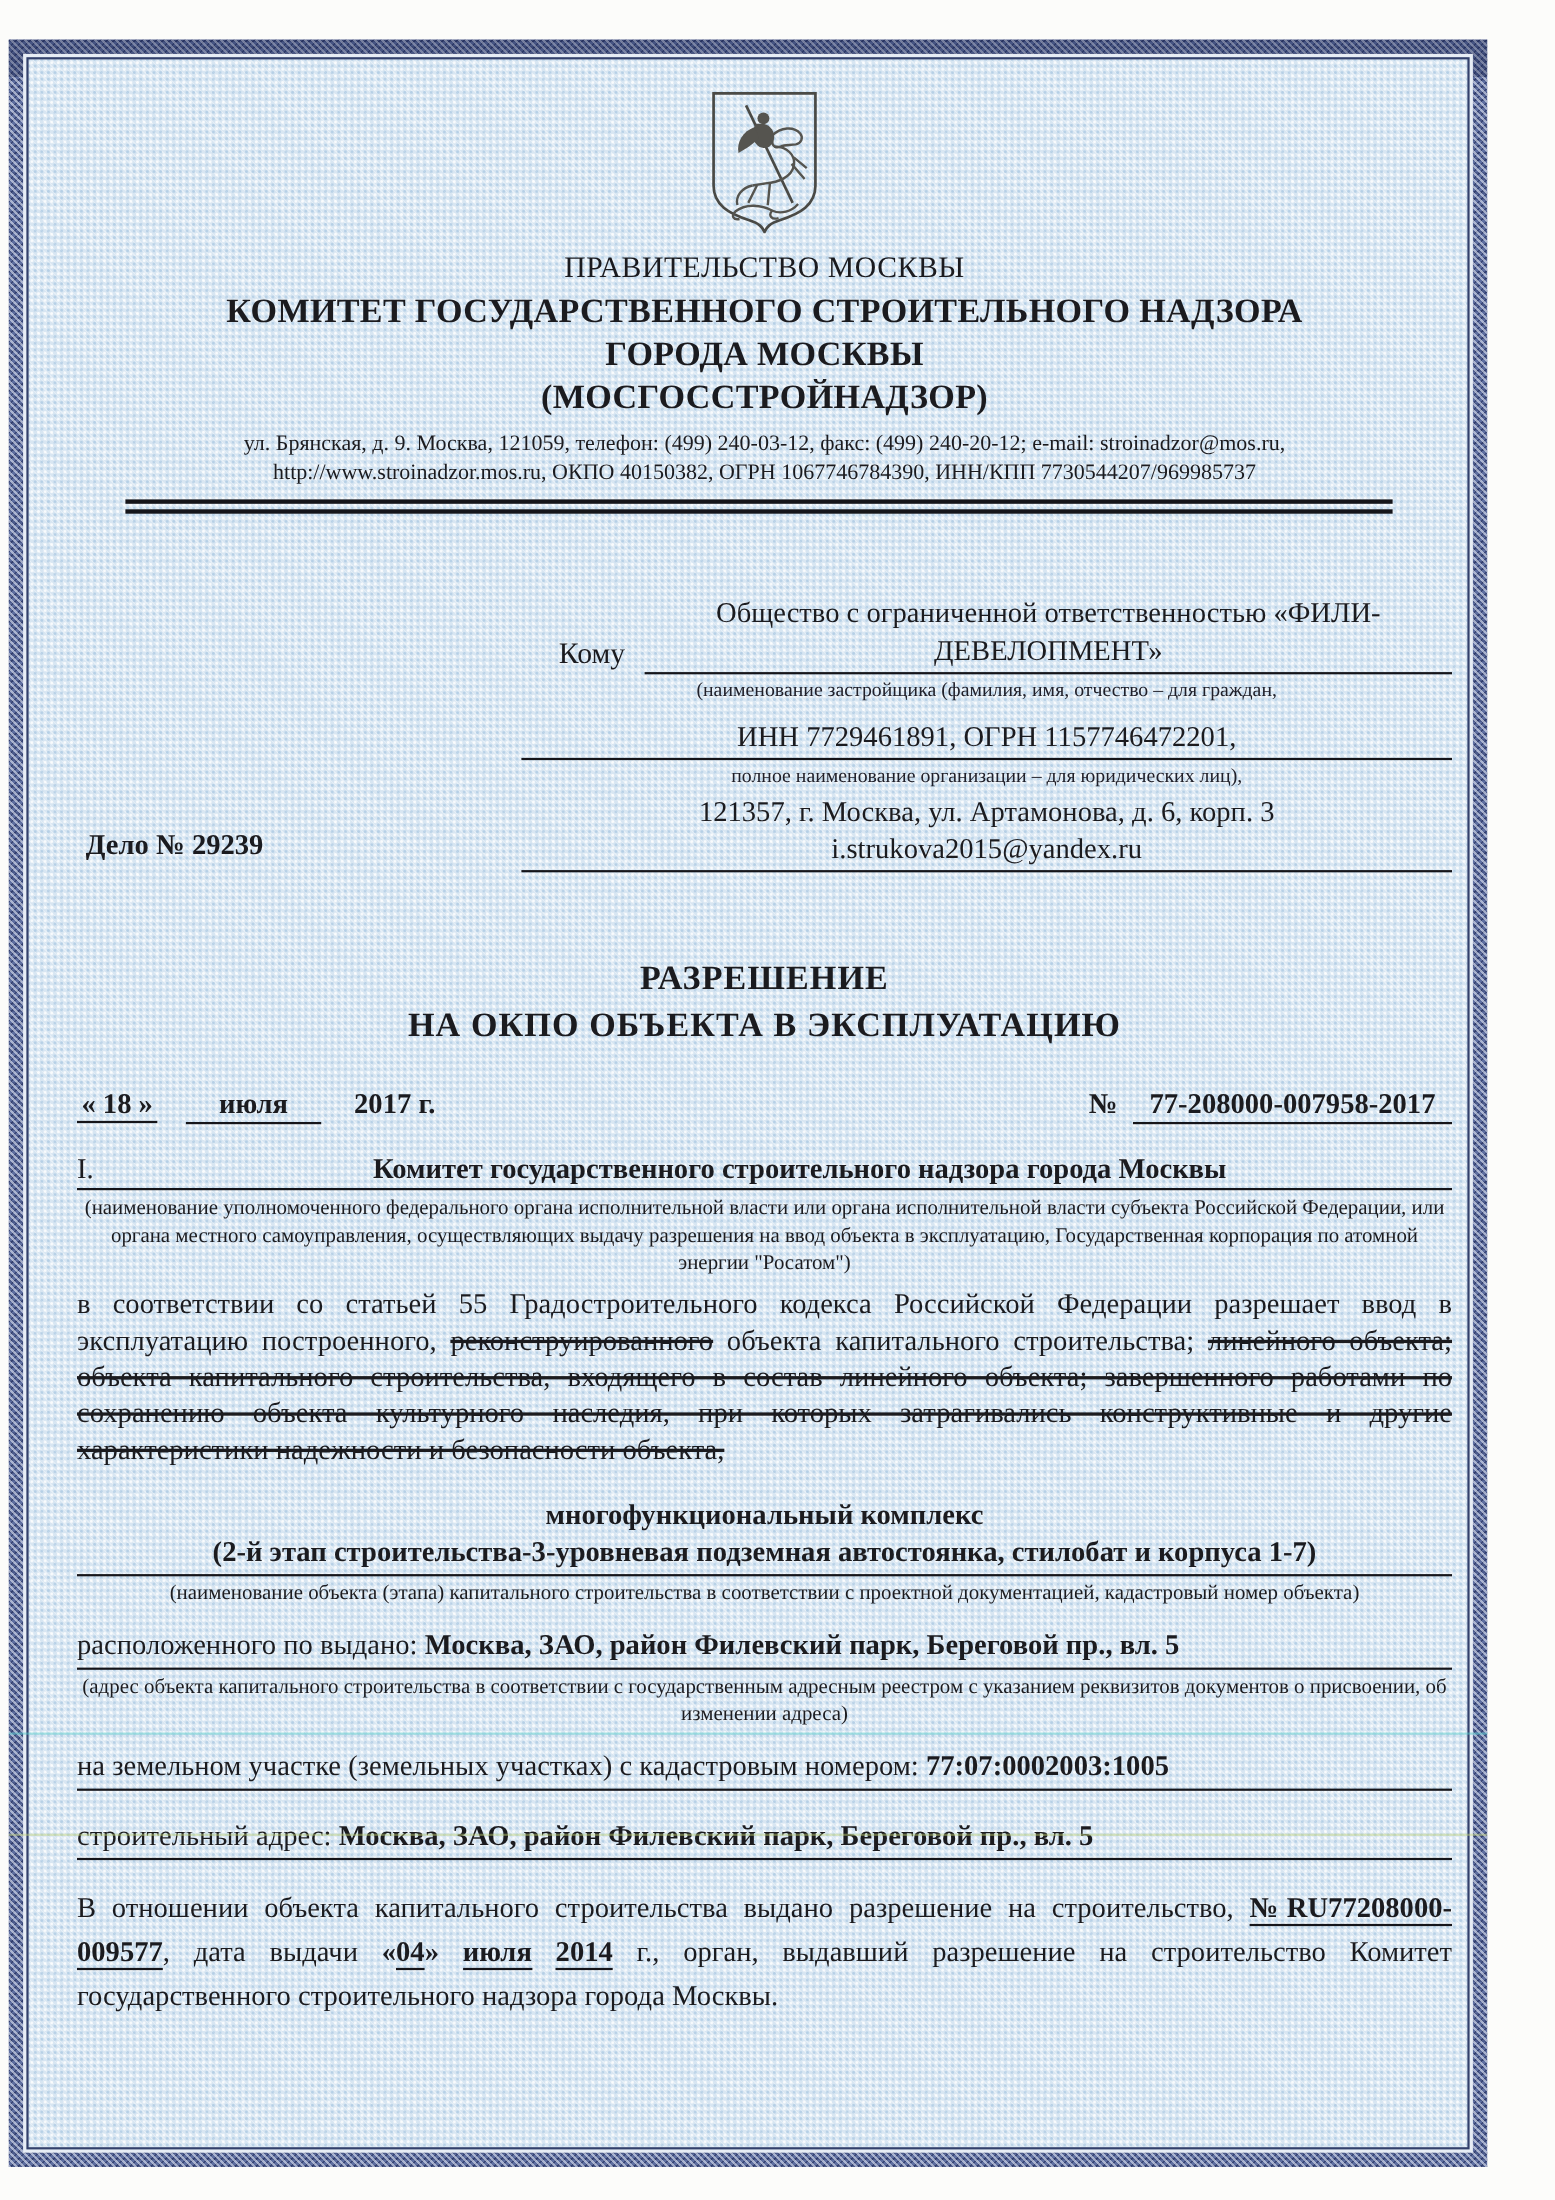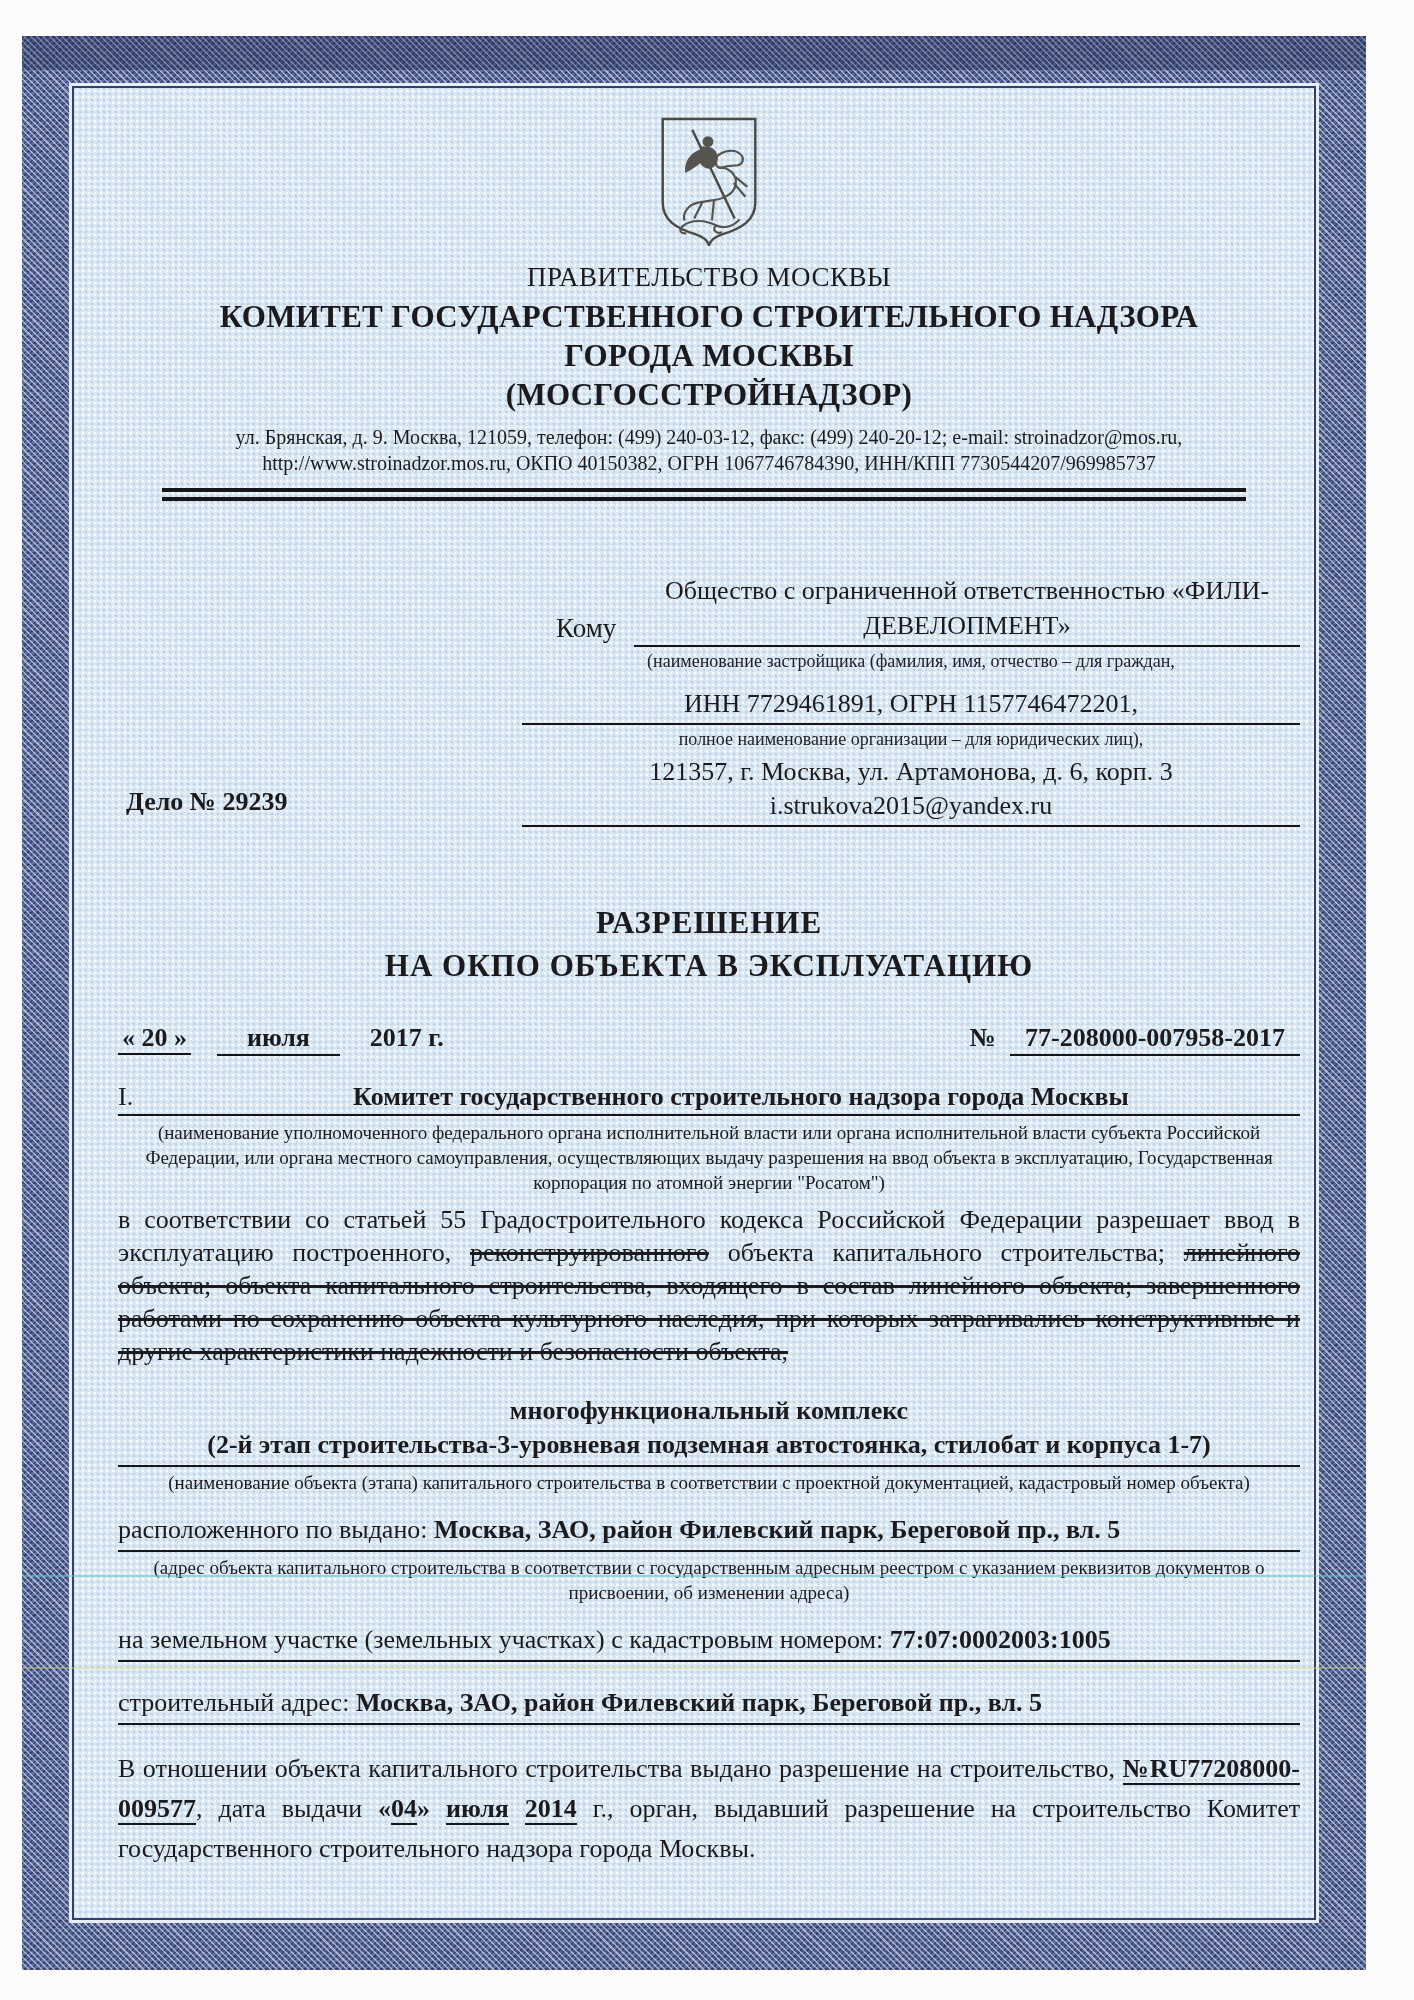--- a/index.html
+++ b/index.html
@@ -5,22 +5,22 @@
   html,body{margin:0;padding:0;}
   body{
     width:1414px;height:2000px;position:relative;
     background:#fcfcfa;
     font-family:"Liberation Serif","DejaVu Serif",serif;
     color:#1b1b1f;
     -webkit-font-smoothing:antialiased;
   }
   
   .page{
-    position:absolute;left:22px;top:36px;width:1344px;height:1934px;
-    box-sizing:border-box;padding:50px;
+    position:absolute;left:8px;top:36px;width:1344px;height:1934px;
+    box-sizing:border-box;padding:16px;
     background-color:#5f6fa0;
     background-image:
       repeating-linear-gradient(45deg, rgba(236,240,250,.55) 0 1.5px, transparent 1.5px 4.5px),
       repeating-linear-gradient(135deg, rgba(22,32,78,.5) 0 1.5px, transparent 1.5px 4.5px),
       repeating-linear-gradient(0deg, rgba(22,32,78,.25) 0 2px, transparent 2px 6px);
   }
   .page::before{ 
     content:"";position:absolute;left:0;top:0;right:0;height:34px;
     background:rgba(24,32,74,.33);pointer-events:none;
   }
@@ -140,21 +140,21 @@
         <div class="r-plain formline" style="margin-top:0;">i.strukova2015@yandex.ru</div>
       </div>
     </section>
 
     <div class="doc-title">
       <div>РАЗРЕШЕНИЕ</div>
       <div>НА ОКПО ОБЪЕКТА В ЭКСПЛУАТАЦИЮ</div>
     </div>
 
     <div class="date-row">
-      <span class="du day-group"><span>«</span> <span>20</span> <span>»</span></span>
+      <span class="du day-group"><span>«</span> <span>18</span> <span>»</span></span>
       <span class="du month">июля</span>
       <span class="year">2017 г.</span>
       <span class="spacer"></span>
       <span class="num-label">№</span>
       <span class="num-value">77-208000-007958-2017</span>
     </div>
 
     <div class="authority-row">
       <span class="authority-index">I.</span>
       <span class="authority-name">Комитет государственного строительного надзора города Москвы</span>

